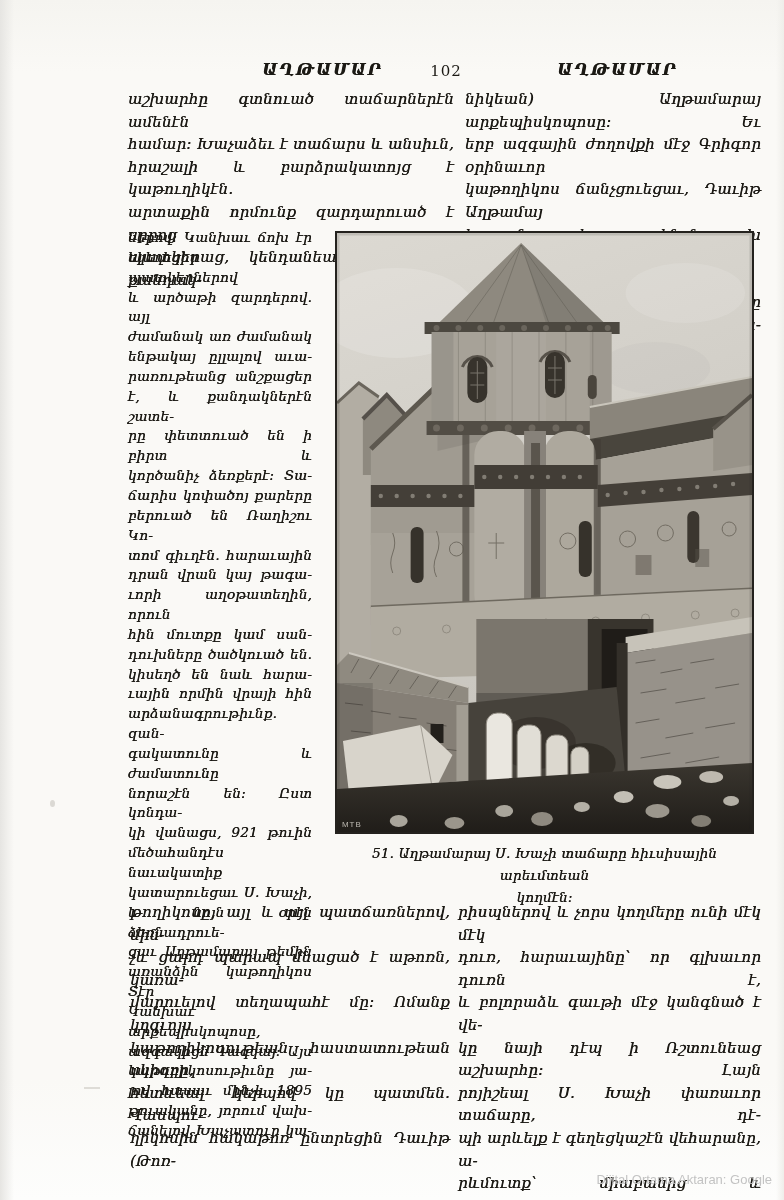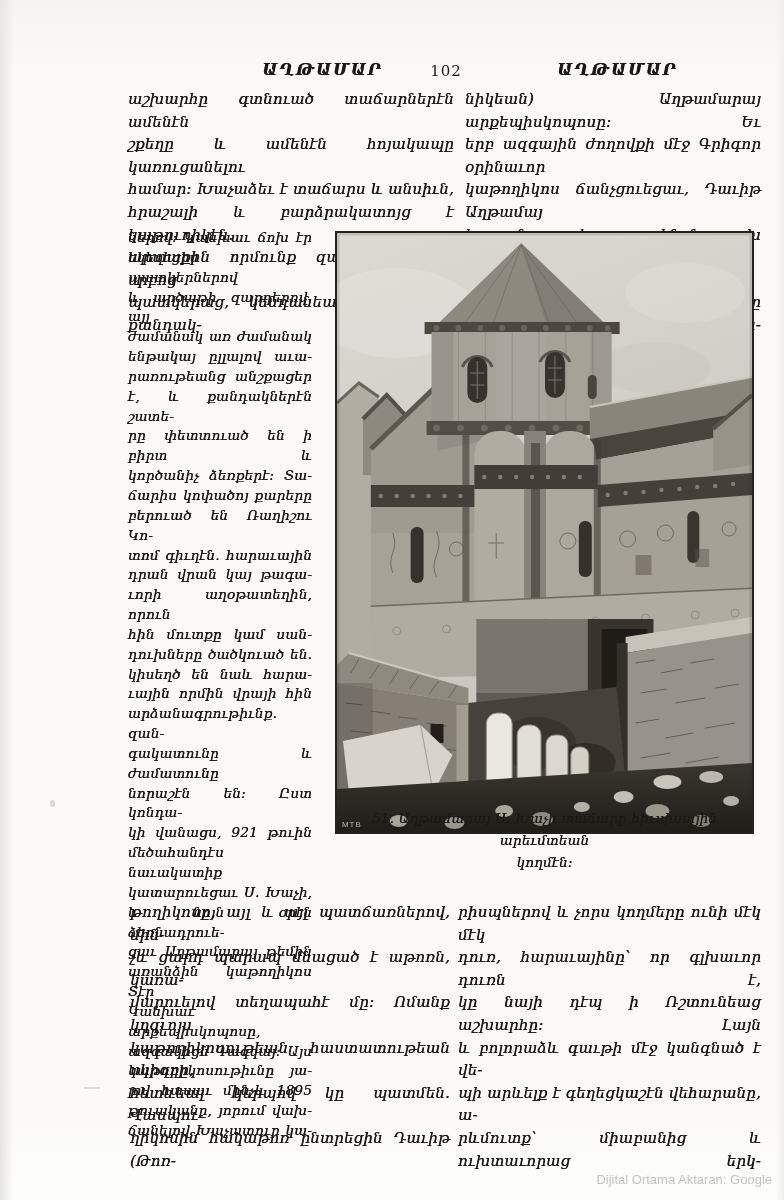--- a/index.html
+++ b/index.html
@@ -33,21 +33,21 @@
   .col-topleft{left:128px;top:88px;width:326px;font-size:15px;line-height:22.6px;}
   .col-topright{left:465px;top:88px;width:296px;font-size:15px;line-height:22.6px;}
   .col-side{left:128px;top:228px;width:184px;font-size:13.6px;line-height:19.85px;}
   .col-botleft{left:130px;top:901px;width:320px;font-size:15px;line-height:22.6px;}
   .col-botright{left:458px;top:901px;width:303px;font-size:15px;line-height:22.6px;}
 
   .photo-frame{position:absolute;left:335px;top:231px;width:415px;height:599px;
     border:2px solid #24221e;background:#cfccc5;box-sizing:content-box;}
   .photo-frame svg{display:block;width:100%;height:100%;}
 
-  .caption{position:absolute;left:335px;top:807px;width:419px;
+  .caption{position:absolute;left:335px;top:842px;width:419px;
     font-size:13.5px;line-height:22px;}
   .cap-line{text-align:center;}
 
   .watermark{position:absolute;top:1172px;right:12px;
     font-family:"Liberation Sans","DejaVu Sans",sans-serif;
     font-size:13px;color:#c3c3c3;font-style:normal;margin-left:8px;}
 
   .speck1{position:absolute;left:50px;top:800px;width:5px;height:7px;border-radius:50%;
     background:#dbd9d4;}
   .speck2{position:absolute;left:84px;top:1087px;width:16px;height:2px;background:#dedcd7;}
@@ -58,21 +58,20 @@
 <div class="page">
   <div class="scan-edge-left"></div>
   <div class="scan-edge-right"></div>
 
   <div class="hdr hdr-left arm">ԱՂԹԱՄԱՐ</div>
   <div class="hdr-num">102</div>
   <div class="hdr hdr-right arm">ԱՂԹԱՄԱՐ</div>
 
   <div class="col col-topleft arm">
       <div class="jline">աշխարհը գտնուած տաճարներէն ամենէն</div>
-      <div class="jline">շքեղը և ամենէն հոյակապը կառուցանելու</div>
       <div class="jline">համար։ Խաչաձեւ է տաճարս և անսիւն,</div>
       <div class="jline">հրաշալի և բարձրակատոյց է կաթուղիկէն.</div>
       <div class="jline">արտաքին որմունք զարդարուած է սրբոց</div>
       <div class="jline">պատկերաց, կենդանեաց և բուսոց քանդակ-</div>
     </div>
 
   <div class="col col-topright arm">
     <div>
         <div class="jline">նիկեան) Աղթամարայ արքեպիսկոպոսը։ Եւ</div>
         <div class="jline">երբ ազգային ժողովքի մէջ Գրիգոր օրինաւոր</div>
@@ -354,22 +353,23 @@
       <div class="jline">չև ցարդ պարապ մնացած է աթոռն, կառա-</div>
       <div class="jline">վարուելով տեղապահէ մը։ Ոմանք կղզւոյս</div>
       <div class="jline">կաթողիկոսութեան հաստատութեան սկիզբը,</div>
       <div class="jline">հետևեալ կերպով կը պատմեն. Վասպու-</div>
       <div class="jline">ղիկոսին հակաթոռ ընտրեցին Դաւիթ (Թոռ-</div>
     </div>
 
   <div class="col col-botright arm">
       <div class="jline">րիսպներով և չորս կողմերը ունի մէկ մէկ</div>
       <div class="jline">դուռ, հարաւայինը՝ որ գլխաւոր դուռն է,</div>
+      <div class="jline">և բոլորաձև գաւթի մէջ կանգնած է վե-</div>
       <div class="jline">կը նայի դէպ ի Ռշտունեաց աշխարհը։ Լայն</div>
-      <div class="jline">և բոլորաձև գաւթի մէջ կանգնած է վե-</div>
+      <div class="jline">րոյիշեալ Ս. Խաչի փառաւոր տաճարը, դէ-</div>
       <div class="jline">պի արևելք է գեղեցկաշէն վեհարանը, ա-</div>
       <div class="jline">րևմուտք՝ միաբանից և ուխտաւորաց երկ-</div>
     </div>
 
   <div class="speck1"></div>
   <div class="speck2"></div>
 
   <div class="watermark">Dijital Ortama Aktaran: Google</div>
 </div>
 

